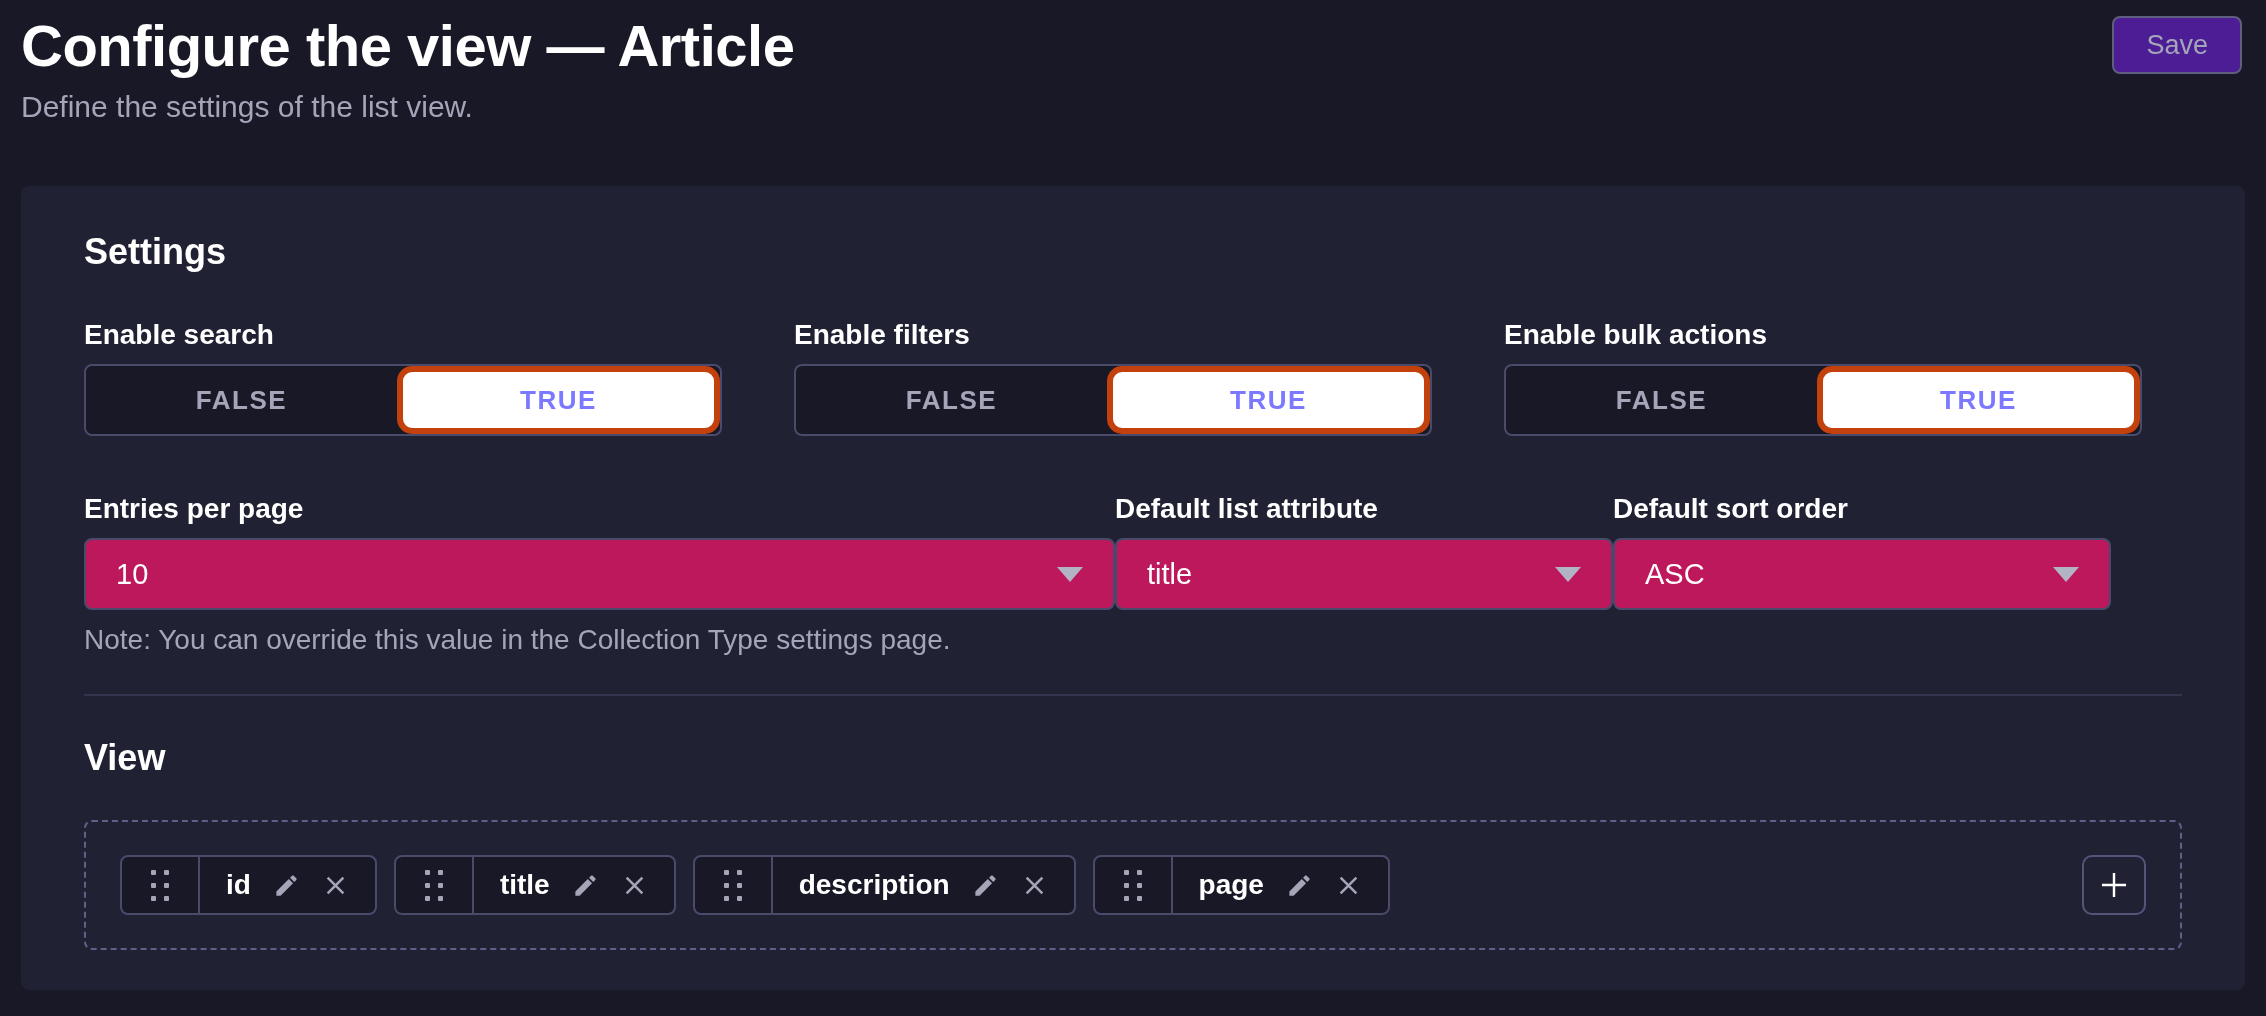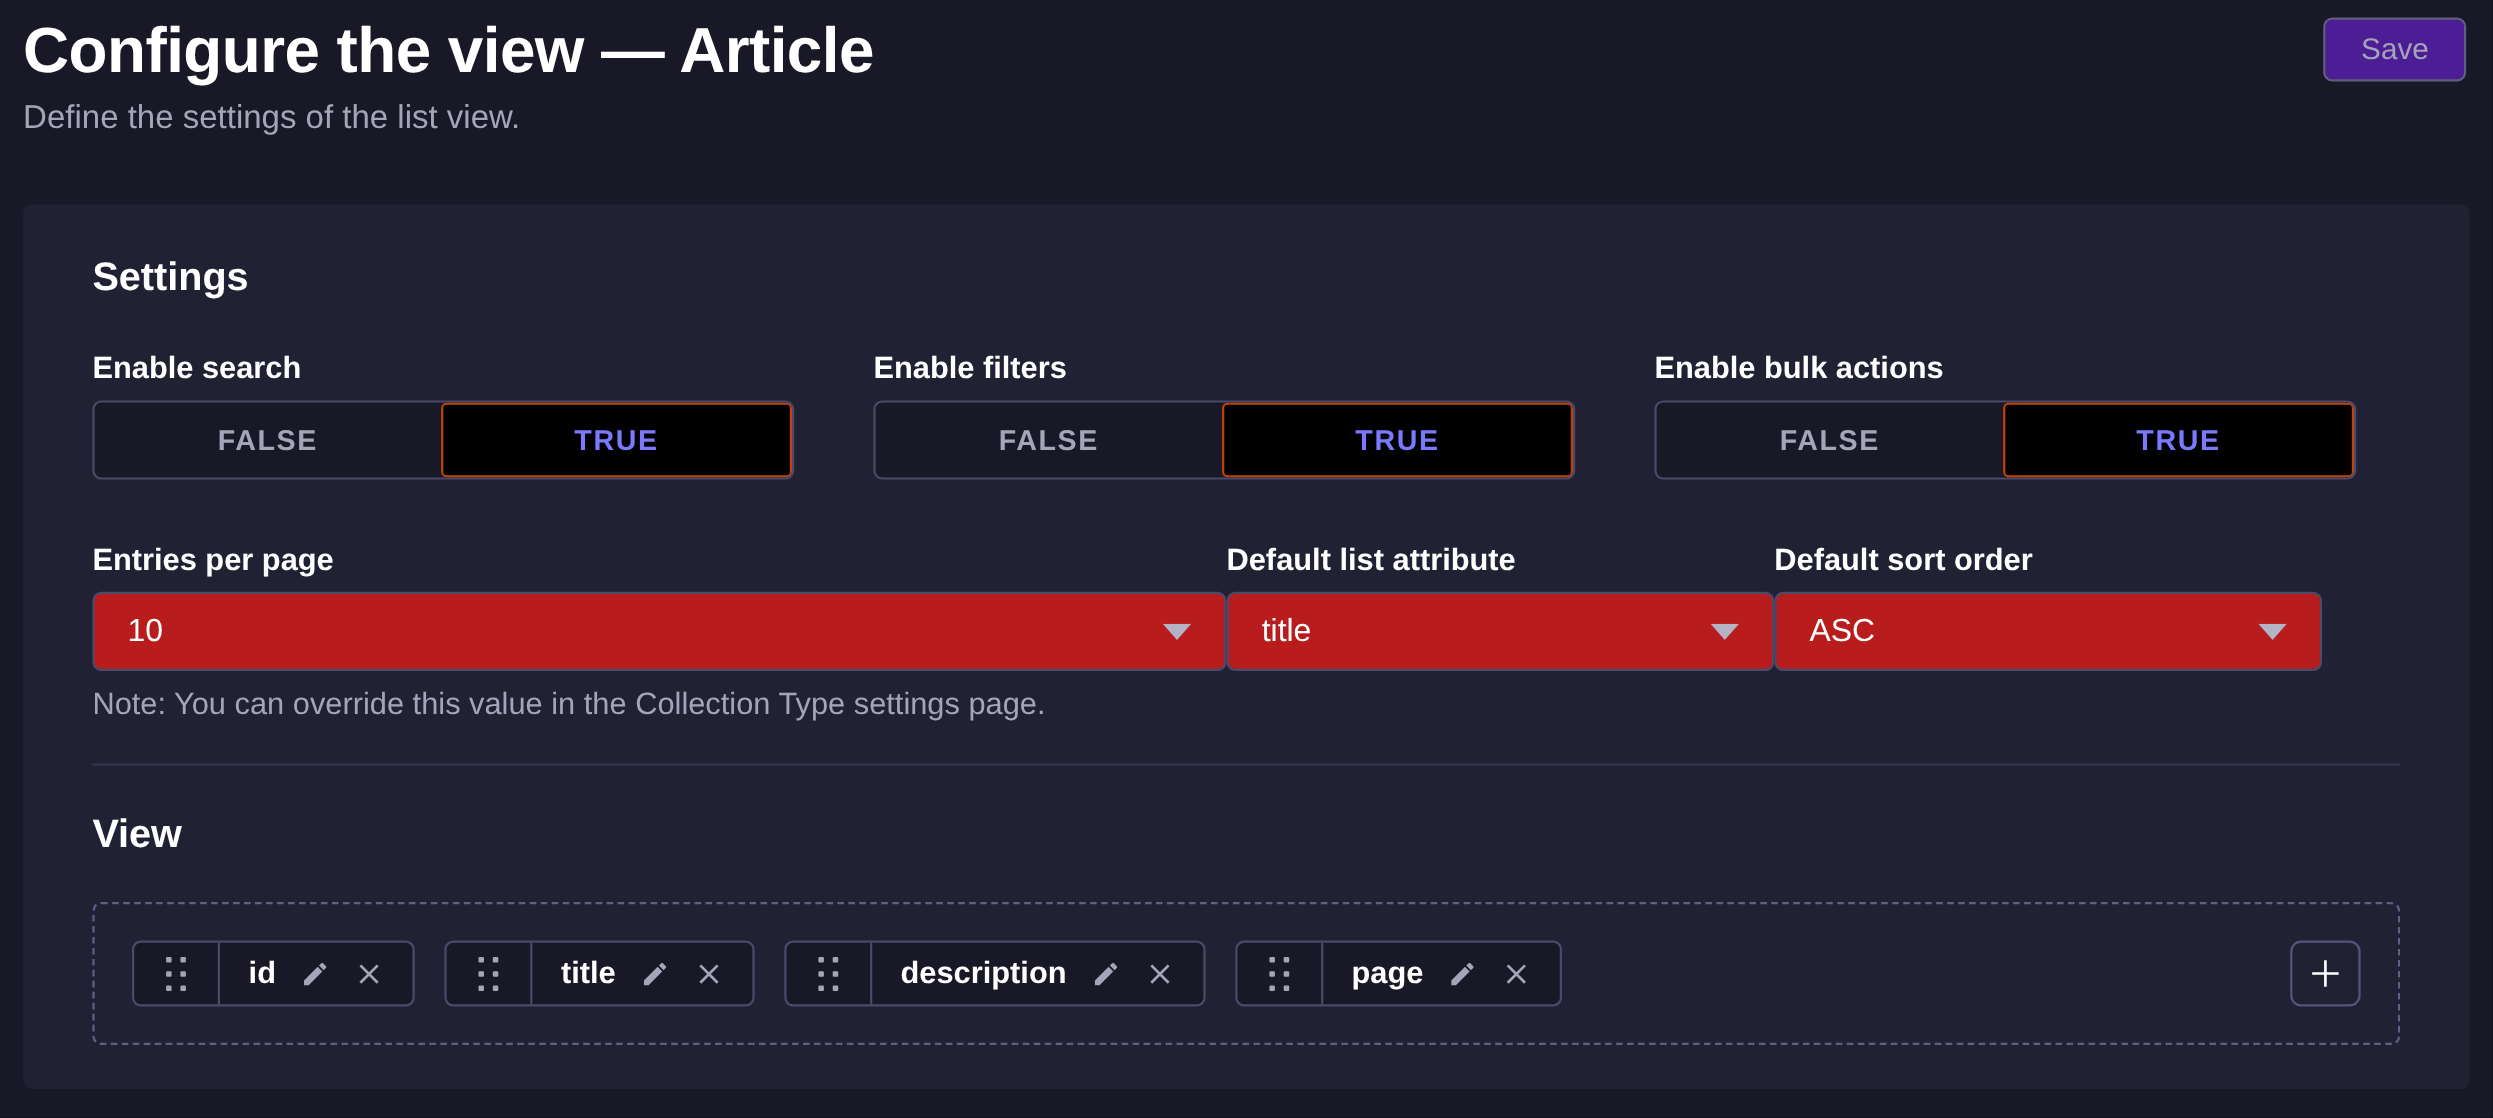--- a/index.html
+++ b/index.html
@@ -92,35 +92,35 @@
     display: flex;
     align-items: center;
     justify-content: center;
     color: #a5a5ba;
     font-size: 26px;
     font-weight: 700;
     letter-spacing: 1.5px;
     cursor: pointer;
   }
   .toggle-opt.selected {
-    background: #000000;
-    border: 2px solid #c2410c;
-    border-radius: 5px;
+    background: #ffffff;
+    border: 6px solid #c2410c;
+    border-radius: 15px;
     color: #7b79ff;
   }
 
   
   .select-field-wide { width: 1031px; }
   .select-field { width: 498px; }
   .select {
     display: flex;
     align-items: center;
     justify-content: space-between;
     height: 72px;
-    background: #b91c1c;
+    background: #be185d;
     border: 2px solid #4a4a6a;
     border-radius: 8px;
     padding: 0 30px;
     cursor: pointer;
   }
   .select-value { color: #ffffff; font-size: 29px; }
   .caret { display: flex; align-items: center; }
   .hint {
     margin-top: 12px;
     color: #a5a5ba;
@@ -133,21 +133,21 @@
     border-top: 2px solid #34344f;
     margin: 36px 0 40px;
   }
 
   .view-heading { margin-bottom: 40px; }
 
   
   .dropzone {
     display: flex;
     align-items: center;
-    gap: 27px;
+    gap: 17px;
     border: 2px dashed #5f5f87;
     border-radius: 8px;
     padding: 31px 34px;
     min-height: 130px;
   }
   .chip {
     display: flex;
     align-items: stretch;
     height: 60px;
     background: #181826;

